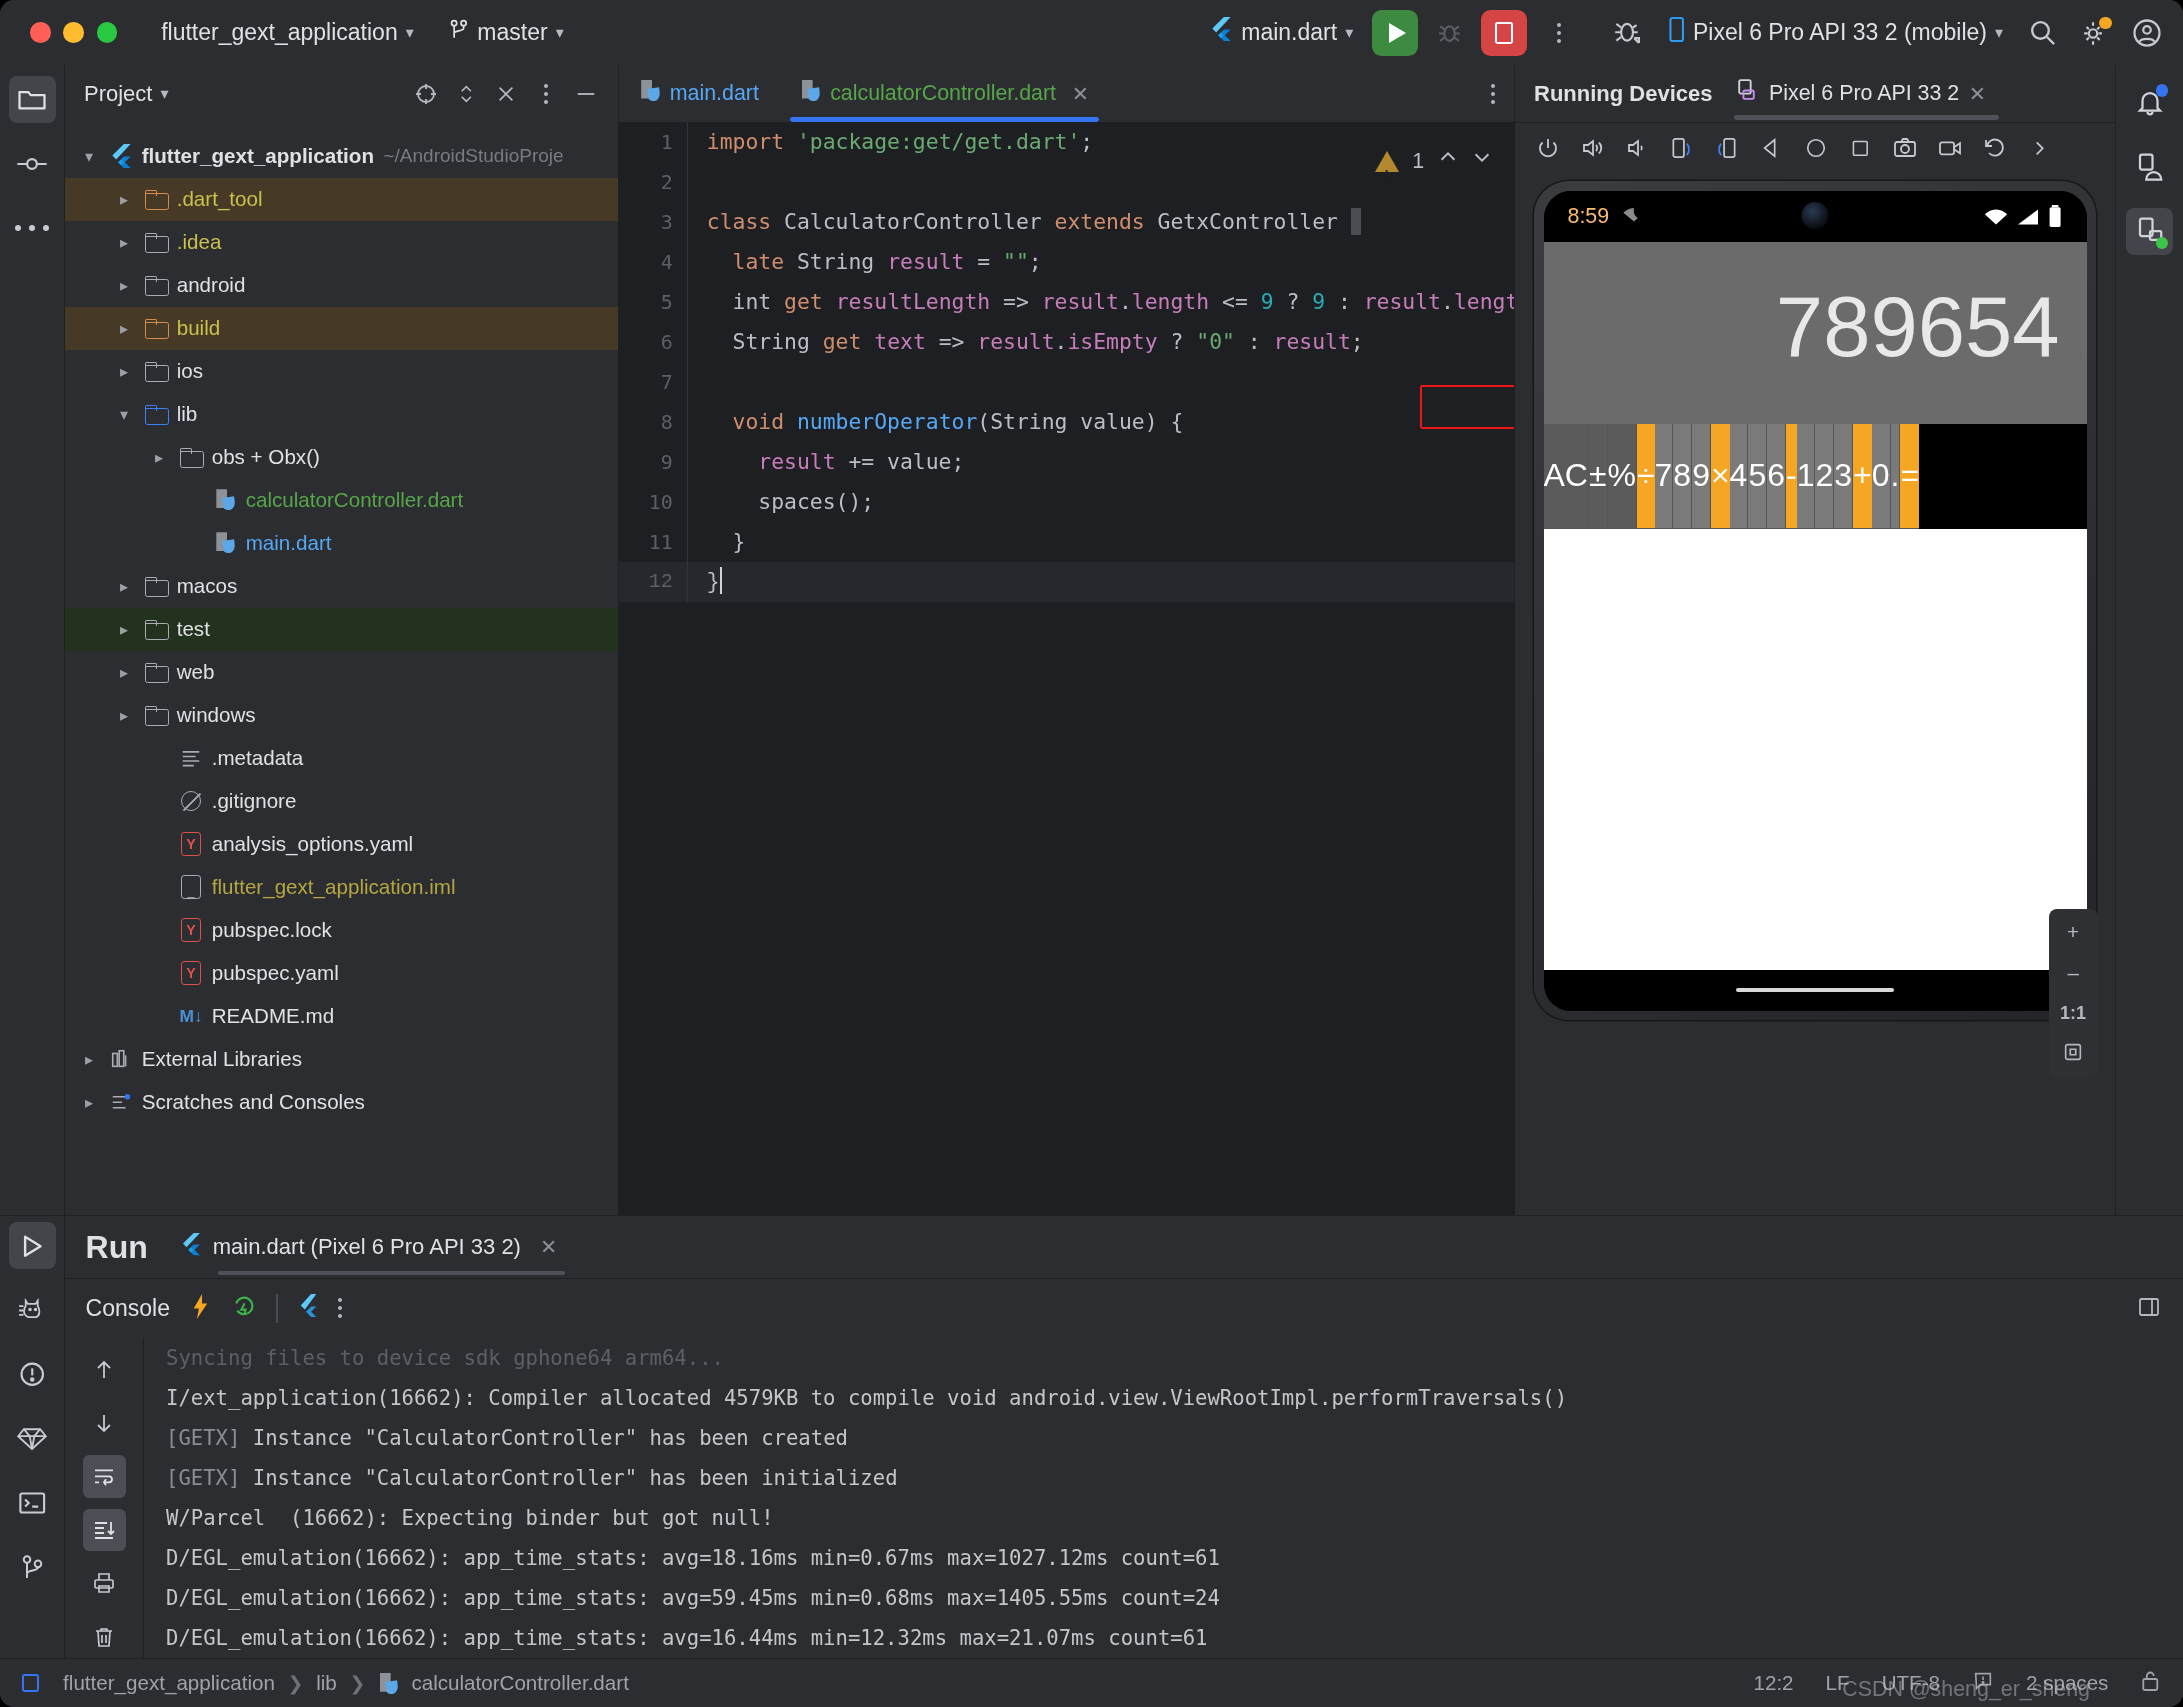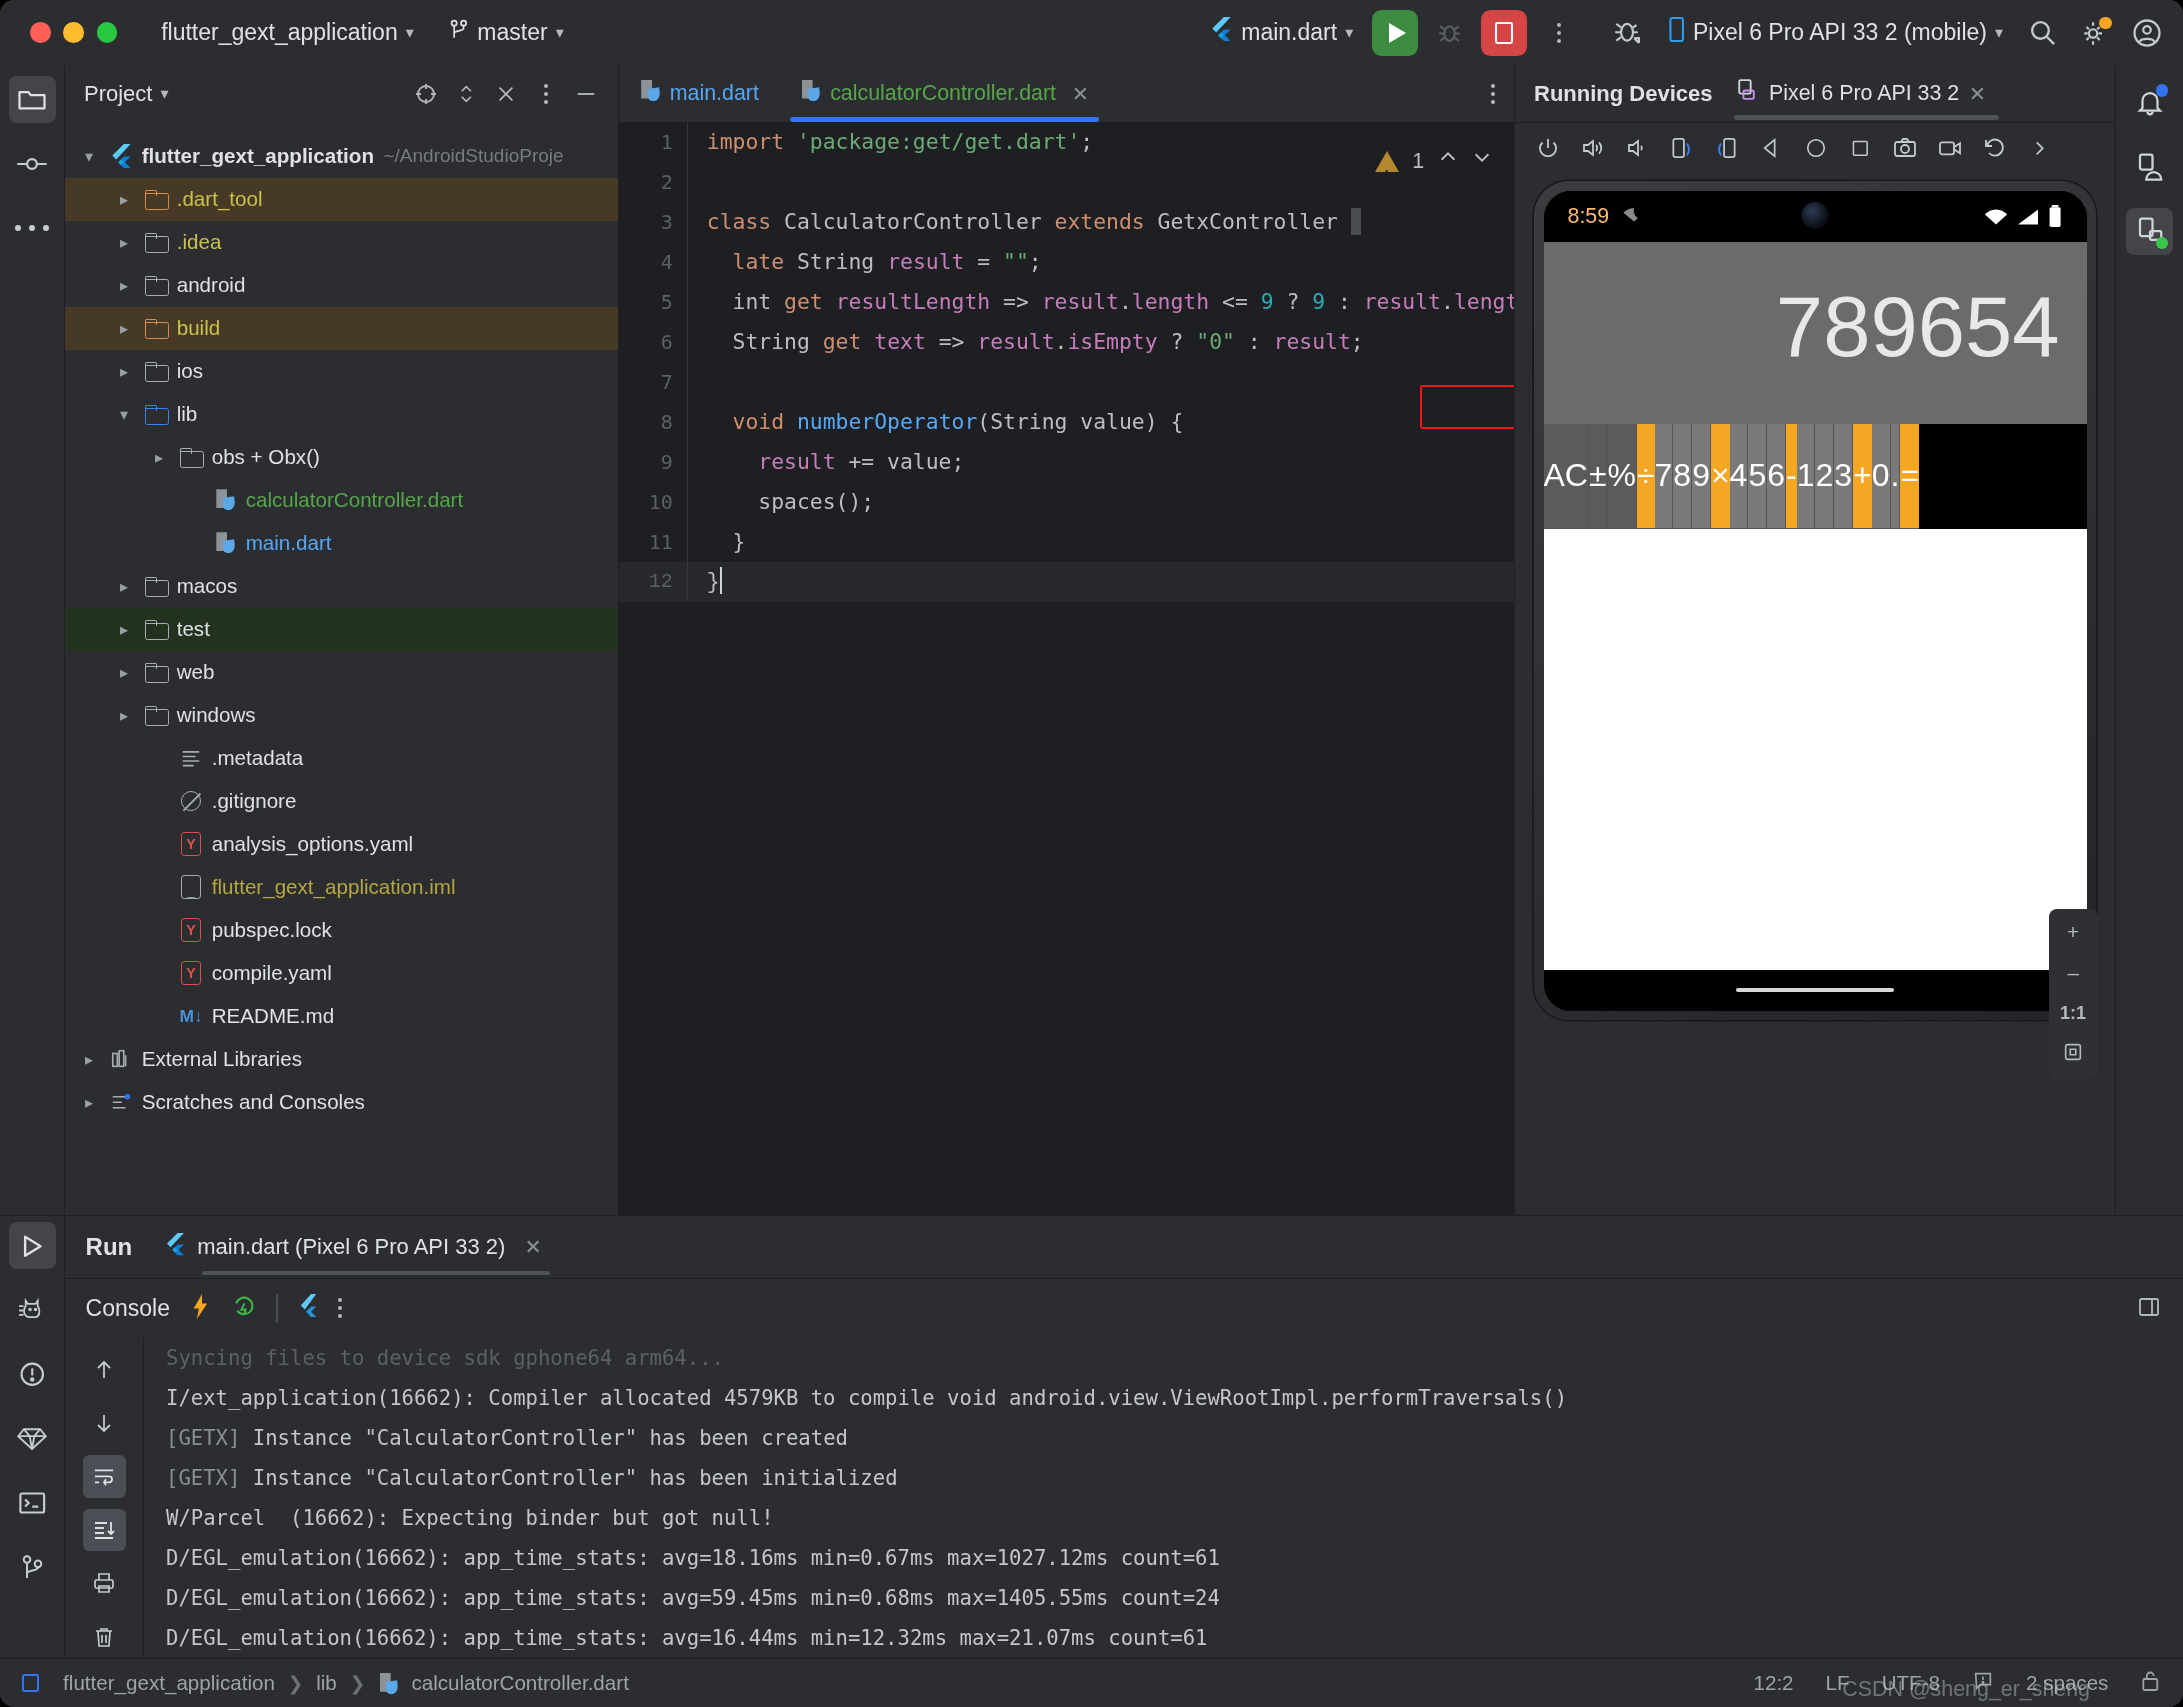--- a/index.html
+++ b/index.html
@@ -299,21 +299,21 @@
     display: flex; flex-direction: column; align-items: center;
     padding-top: 14.2px; border-left: 0.8px solid #1f2022;
   }
 
   
   .runpanel {
     height: 443px; flex: 0 0 443px; background: #2b2d30;
     display: flex; flex-direction: column; border-top: 0.8px solid #1f2022;
   }
   .run-head { height: 63px; display: flex; align-items: center; padding-left: 79px; gap: 32px; position: relative; }
-  .run-label { color: #dfe1e5; font-size: 24px; font-weight: bold; }
+  .run-label { color: #dfe1e5; font-size: 32px; font-weight: bold; }
   .run-tab { display: flex; align-items: center; gap: 11px; color: #dfe1e5; font-size: 22px; position: relative; }
   .run-tab:after {
     content:''; position:absolute; left: 38px; right: -8px; bottom: -12.7px; height: 4.7px;
     background: #4e5157; border-radius: 2.4px;
   }
   .console-head {
     height: 60px; display: flex; align-items: center; gap: 19px;
     padding-left: 79px; border-top: 0.8px solid #1f2022;
   }
   .console-label { color: #dfe1e5; font-size: 23px; }
@@ -684,21 +684,21 @@
               <span class="yamlbox">Y</span>
             </span>
             <span class="lbl c-white ">pubspec.lock</span>
           </div>
           <div class="row">
             <span style="width:78px;flex:0 0 78px"></span>
             <span class="arrow"></span>
             <span class="ico">
               <span class="yamlbox">Y</span>
             </span>
-            <span class="lbl c-white ">compile.yaml</span>
+            <span class="lbl c-white ">pubspec.yaml</span>
           </div>
           <div class="row">
             <span style="width:78px;flex:0 0 78px"></span>
             <span class="arrow"></span>
             <span class="ico">
               <span class="mdico">M↓</span>
             </span>
             <span class="lbl c-white ">README.md</span>
           </div>
           <div class="row">

